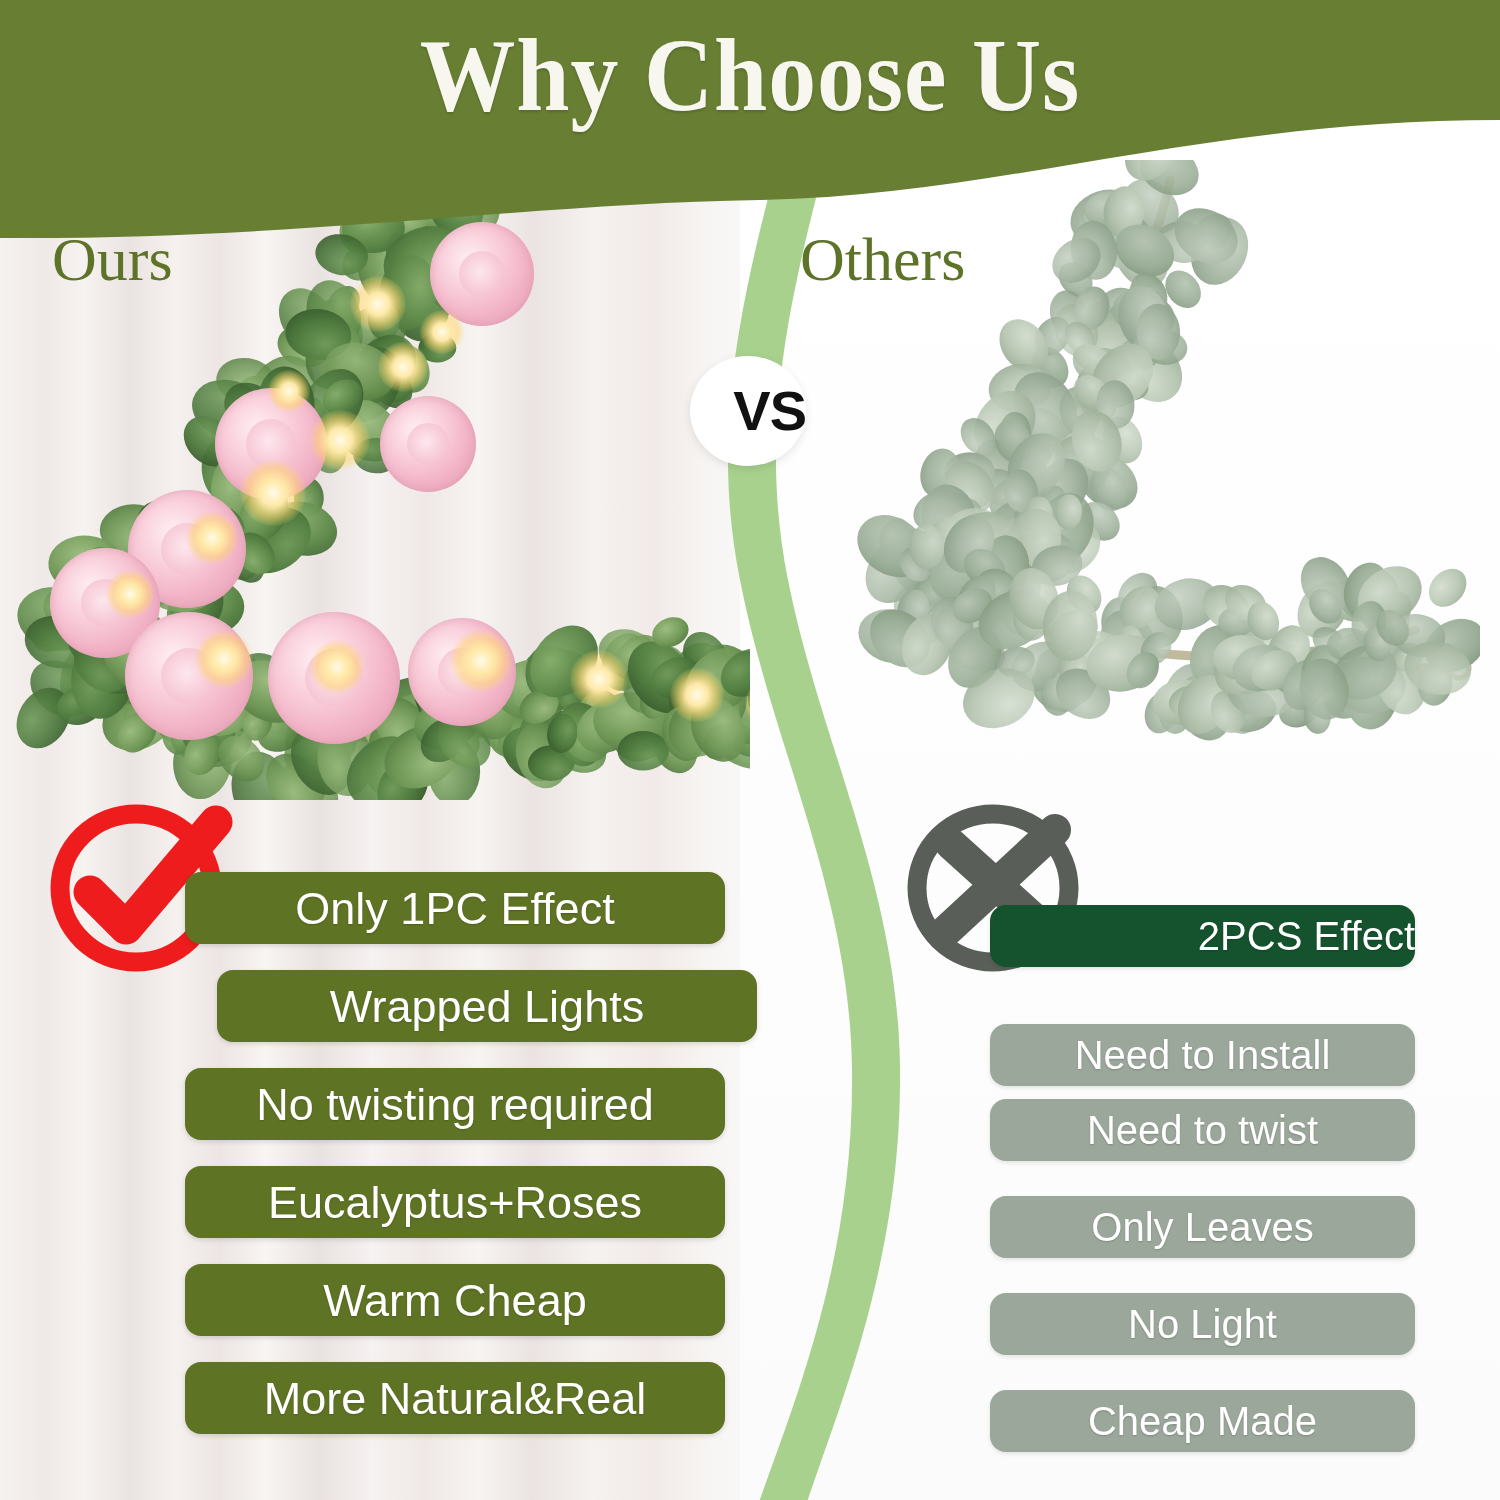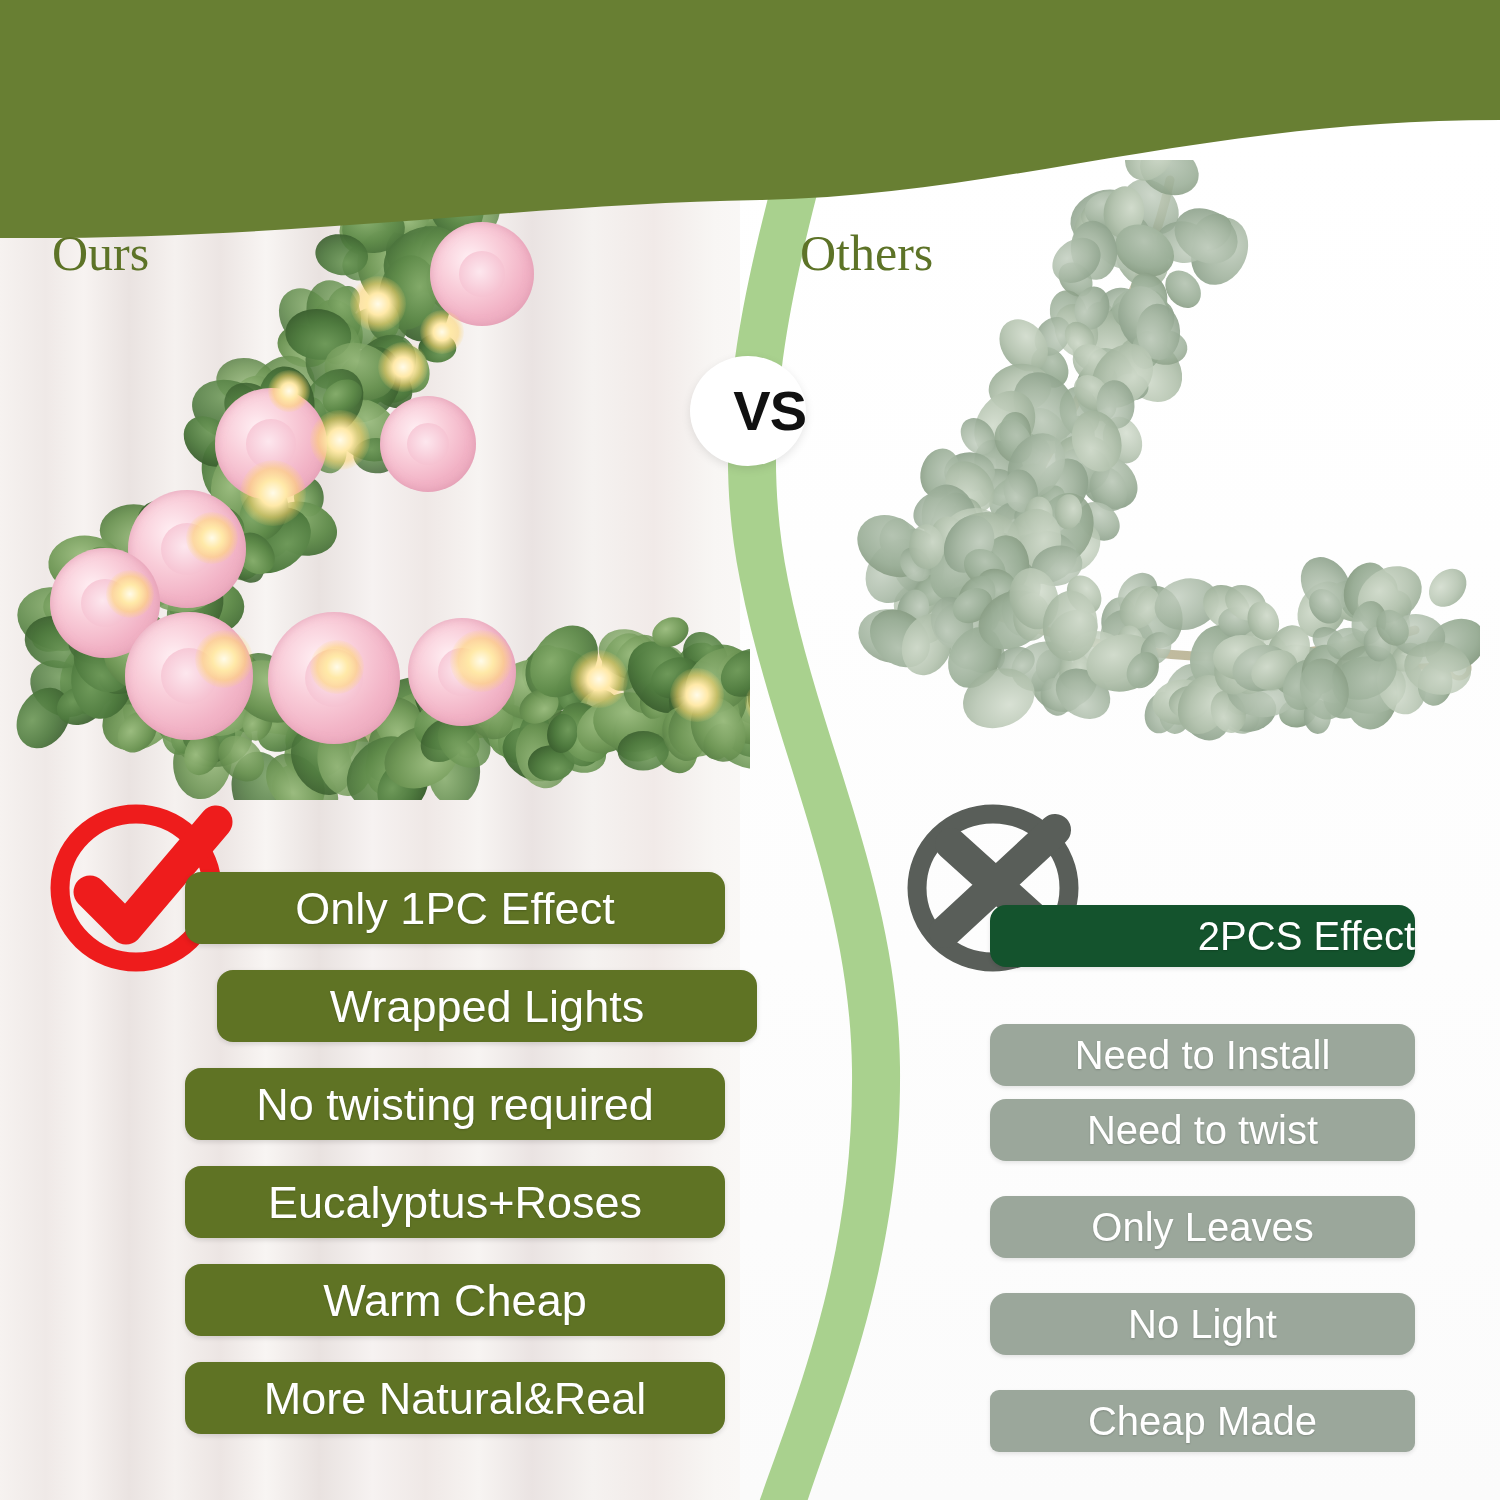--- a/index.html
+++ b/index.html
@@ -42,21 +42,21 @@
     letter-spacing:1px;
     transform:scaleX(.92);
     text-shadow:0 2px 3px rgba(0,0,0,.16);
     white-space:nowrap;
   }
 
   
   .side-label{
     position:absolute;
     font-family:"Liberation Serif", serif;
-    font-size:50px;color:#5d7327;line-height:1;white-space:nowrap;
+    font-size:62px;color:#5d7327;line-height:1;white-space:nowrap;
   }
   #label-ours{left:52px;top:228px;}
   #label-others{left:800px;top:228px;}
 
   
   .photo{position:absolute;overflow:hidden;}
   #photo-ours{left:10px;top:160px;width:740px;height:640px;}
   #photo-others{left:840px;top:160px;width:640px;height:620px;}
   .rose{position:absolute;border-radius:50%;
         background:radial-gradient(circle at 38% 36%, #fff0f4 0%, #f9cdd9 34%, #f2b3c6 62%, #e49fb4 100%);
@@ -666,20 +666,23 @@
     <svg width="340" height="1375" viewBox="0 0 340 1375" preserveAspectRatio="none">
       <path id="divider-path" d="M196 0 C 150 170, 120 300, 150 450 C 182 615, 260 760, 262 940 C 264 1130, 205 1270, 168 1375
                L 216 1375 C 252 1268, 312 1128, 310 938 C 308 756, 230 612, 198 450 C 168 300, 198 170, 244 0 Z" fill="#a9d18e"></path>
     </svg>
   </div>
 
   <div class="banner">
     <svg width="1500" height="250" viewBox="0 0 1500 250" preserveAspectRatio="none">
       <path d="M0 0 L1500 0 L1500 120 C 1200 120, 1000 196, 760 200 C 520 204, 300 240, 0 238 Z" fill="#687f33"></path>
     </svg>
+    <div class="banner-title">
+      <span style="color: rgb(247, 246, 239);">Why Choose Us</span>
+    </div>
   </div>
 
   <div class="side-label" id="label-ours" style="color: rgb(93, 115, 39);">Ours</div>
   <div class="side-label" id="label-others" style="color: rgb(93, 115, 39);">Others</div>
 
   <div class="vs-badge" style="background: rgb(255, 255, 255);">
     <span style="color: rgb(17, 17, 17);">VS</span>
   </div>
 
   <div id="check-icon">
@@ -725,18 +728,18 @@
       </div>
       <div class="pill pill-others" style="top: 1099px; background: rgb(155, 167, 155);">
         <span>Need to twist</span>
       </div>
       <div class="pill pill-others" style="top: 1196px; background: rgb(155, 167, 155);">
         <span>Only Leaves</span>
       </div>
       <div class="pill pill-others" style="top: 1293px; background: rgb(155, 167, 155);">
         <span>No Light</span>
       </div>
-      <div class="pill pill-others" style="top: 1390px; background: rgb(155, 167, 155); border-radius: 9px;">
+      <div class="pill pill-others" style="top: 1390px; background: rgb(155, 167, 155);">
         <span>Cheap Made</span>
       </div>
     </div>
 
 </div>
 
 </body></html>

